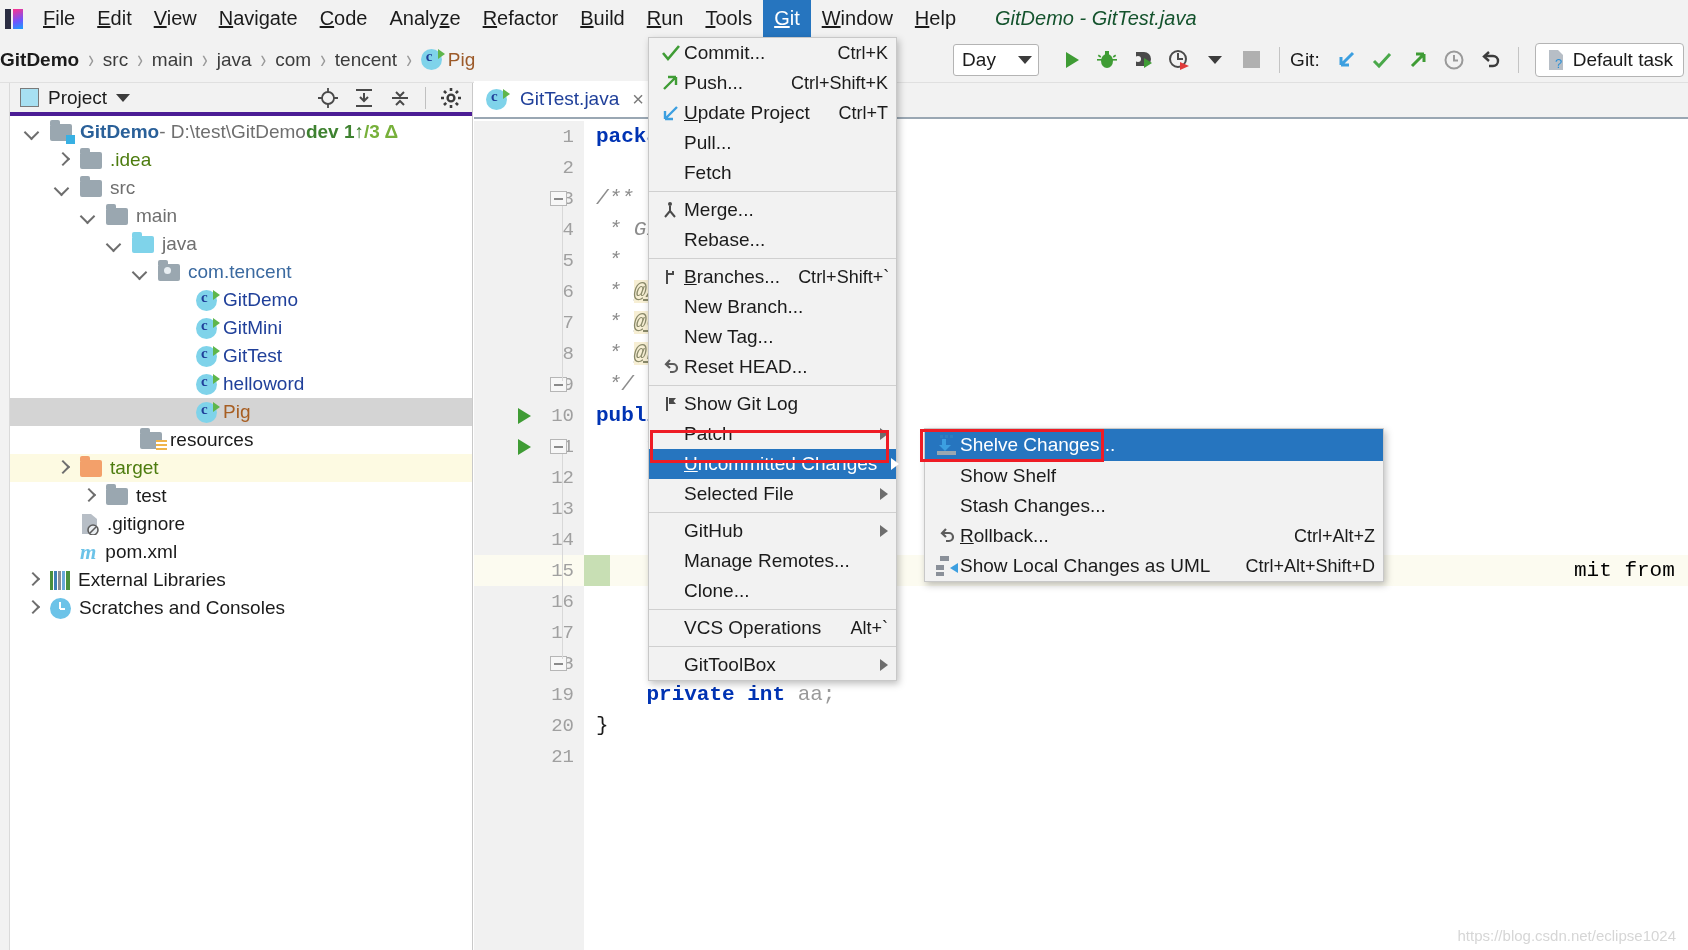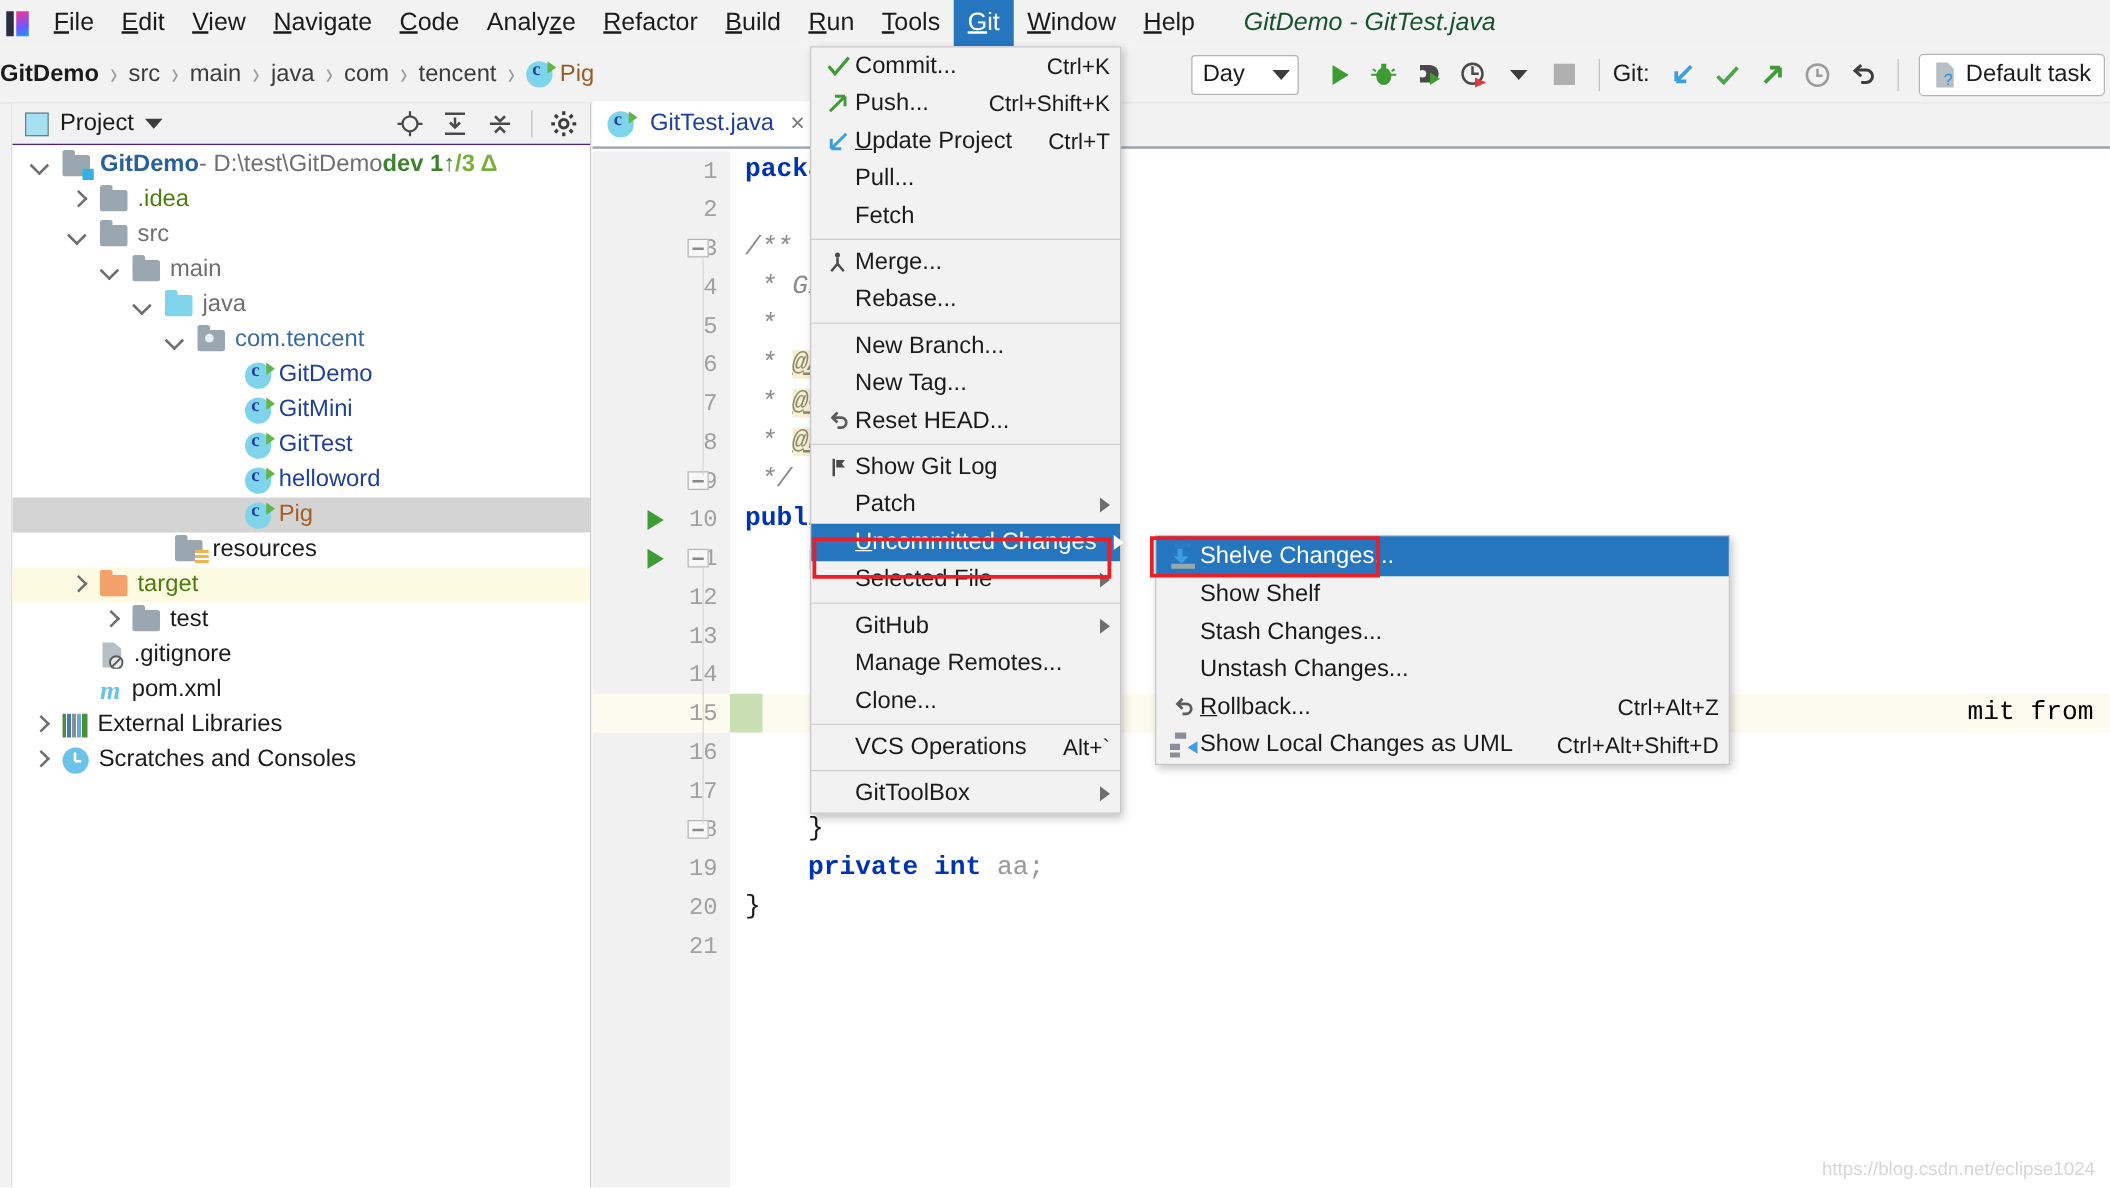--- a/index.html
+++ b/index.html
@@ -84,21 +84,21 @@
     background: #f2f2f2; border-right: 1px solid #dadada;
   }
 
   
   .project-panel {
     position: absolute; left: 10px; top: 83px; width: 463px; height: 867px;
     background: #ffffff; border-right: 1px solid #c9c9c9;
   }
   .panel-header {
     height: 33px; background: #f2f2f2; display: flex; align-items: center;
-    padding: 0 6px 0 10px; border-bottom: 1px solid #4c1d95;
+    padding: 0 6px 0 10px; border-bottom: 4px solid #4c1d95;
   }
   .panel-sq { width: 19px; height: 19px; border: 1px solid #7a7a7a; background: #a7e0f2; margin-right: 9px; flex:none;}
   .panel-title { font-size: 19px; color: #1b1b1b; }
   .panel-caret { margin-left: 9px; width:0;height:0;border-left:7px solid transparent;border-right:7px solid transparent;border-top:8px solid #3c3c3c; }
   .panel-actions { margin-left: auto; display: flex; align-items: center; gap: 14px; padding-right: 4px;}
   .pa { width: 22px; height: 22px; }
   .pa-sep { width: 1px; height: 22px; background: #c0c0c0; }
 
   .tree { padding-top: 2px; font-size: 19px; color: #1b1b1b; }
   .trow {
@@ -667,20 +667,30 @@
           </svg>
         </span>
       <span class="mtext">Merge...</span>
     </div>
     <div class="mrow">
       <span class="mico"></span>
       <span class="mtext">Rebase...</span>
     </div>
     <div class="msep"></div>
     <div class="mrow">
+      <span class="mico">
+          <svg width="20" height="18" viewBox="0 0 20 18">
+            <path d="M6 2 v14" stroke="#4a4a4a" stroke-width="2"></path>
+            <path d="M6 6 h6 v-3" stroke="#4a4a4a" stroke-width="2" fill="none"></path>
+          </svg>
+        </span>
+      <span class="mtext"><u>B</u>ranches...</span>
+      <span class="mkey">Ctrl+Shift+`</span>
+    </div>
+    <div class="mrow">
       <span class="mico"></span>
       <span class="mtext">New Branch...</span>
     </div>
     <div class="mrow">
       <span class="mico"></span>
       <span class="mtext">New Tag...</span>
     </div>
     <div class="mrow">
       <span class="mico">
           <svg width="20" height="18" viewBox="0 0 20 18">
@@ -755,24 +765,20 @@
       </span>
       <span class="mtext">Shelve Changes...</span>
     </div>
     <div class="mrow" style="height:30px;">
       <span class="mico"></span>
       <span class="mtext">Show Shelf</span>
     </div>
     <div class="mrow" style="height:30px;">
       <span class="mico"></span>
       <span class="mtext">Stash Changes...</span>
-    </div>
-    <div class="mrow" style="height:30px;">
-      <span class="mico"></span>
-      <span class="mtext">Unstash Changes...</span>
     </div>
     <div class="mrow" style="height:30px;">
       <span class="mico">
           <svg width="20" height="18" viewBox="0 0 20 18">
             <path d="M6 6 h6 a4 4 0 0 1 0 8 h-3" fill="none" stroke="#5c5c5c" stroke-width="2.2"></path>
             <polyline points="9,2 5,6.2 9,10" fill="none" stroke="#5c5c5c" stroke-width="2.2"></polyline>
           </svg>
         </span>
       <span class="mtext"><u>R</u>ollback...</span>
       <span class="mkey">Ctrl+Alt+Z</span>

